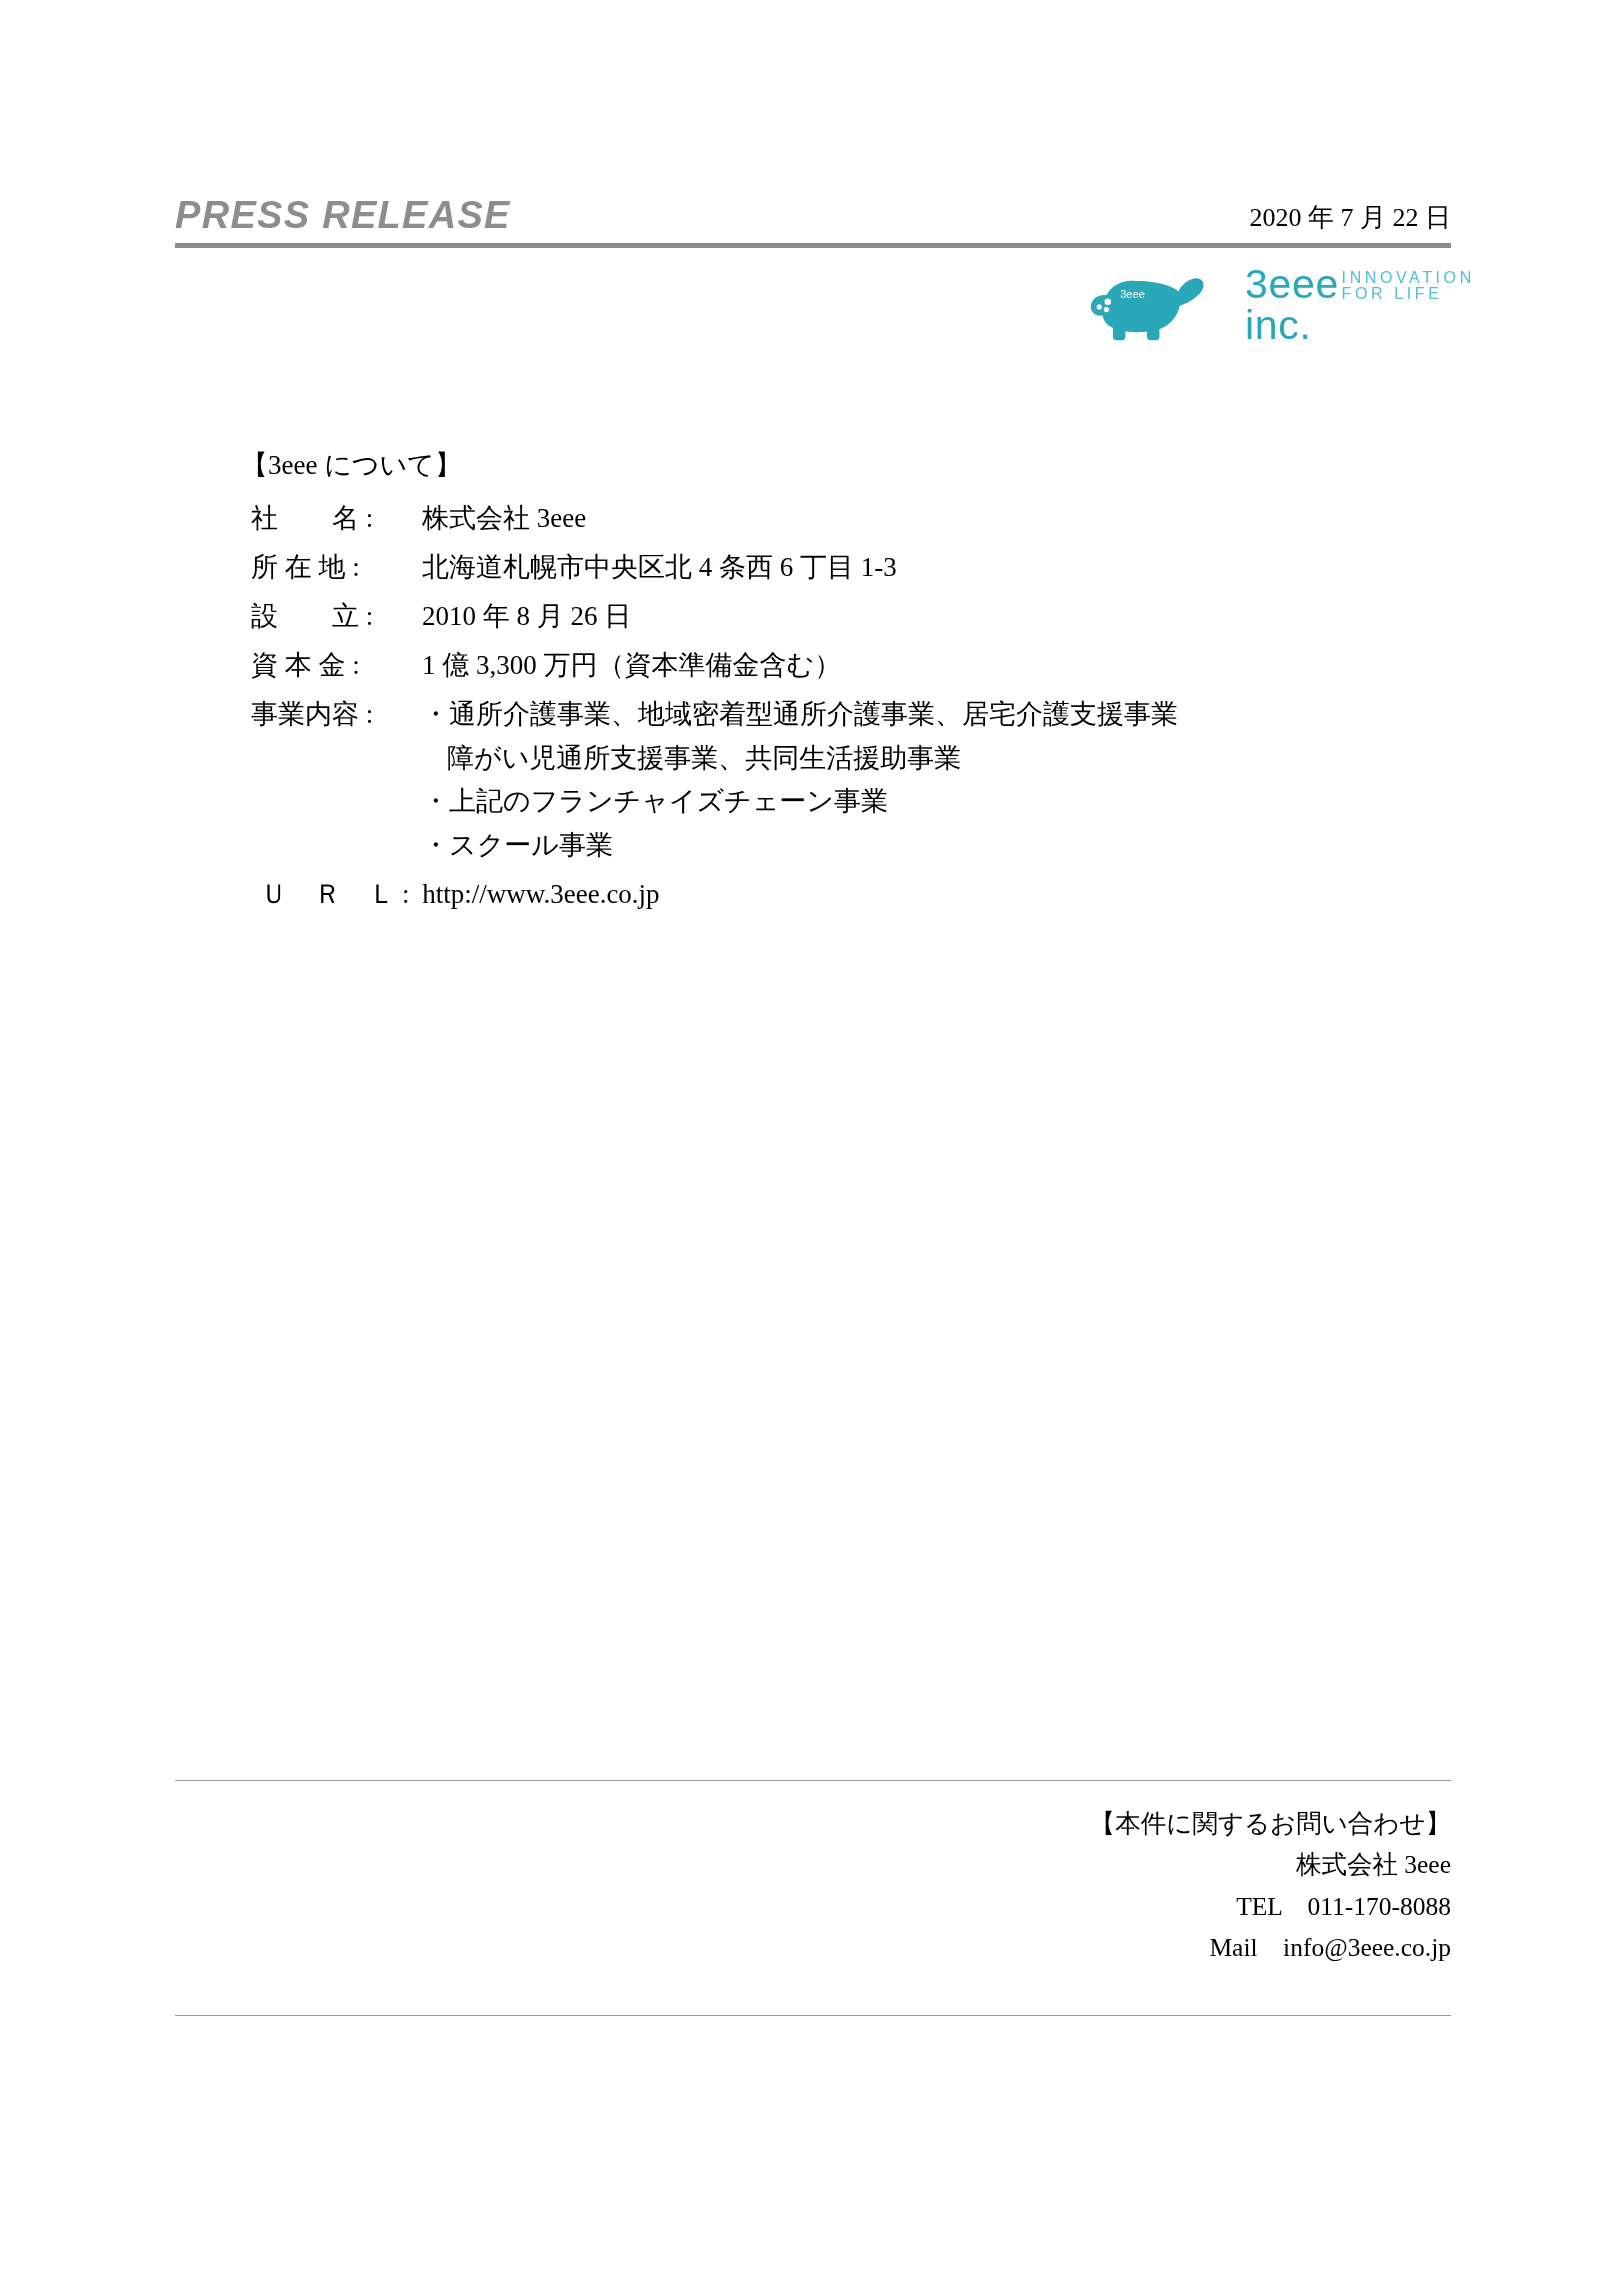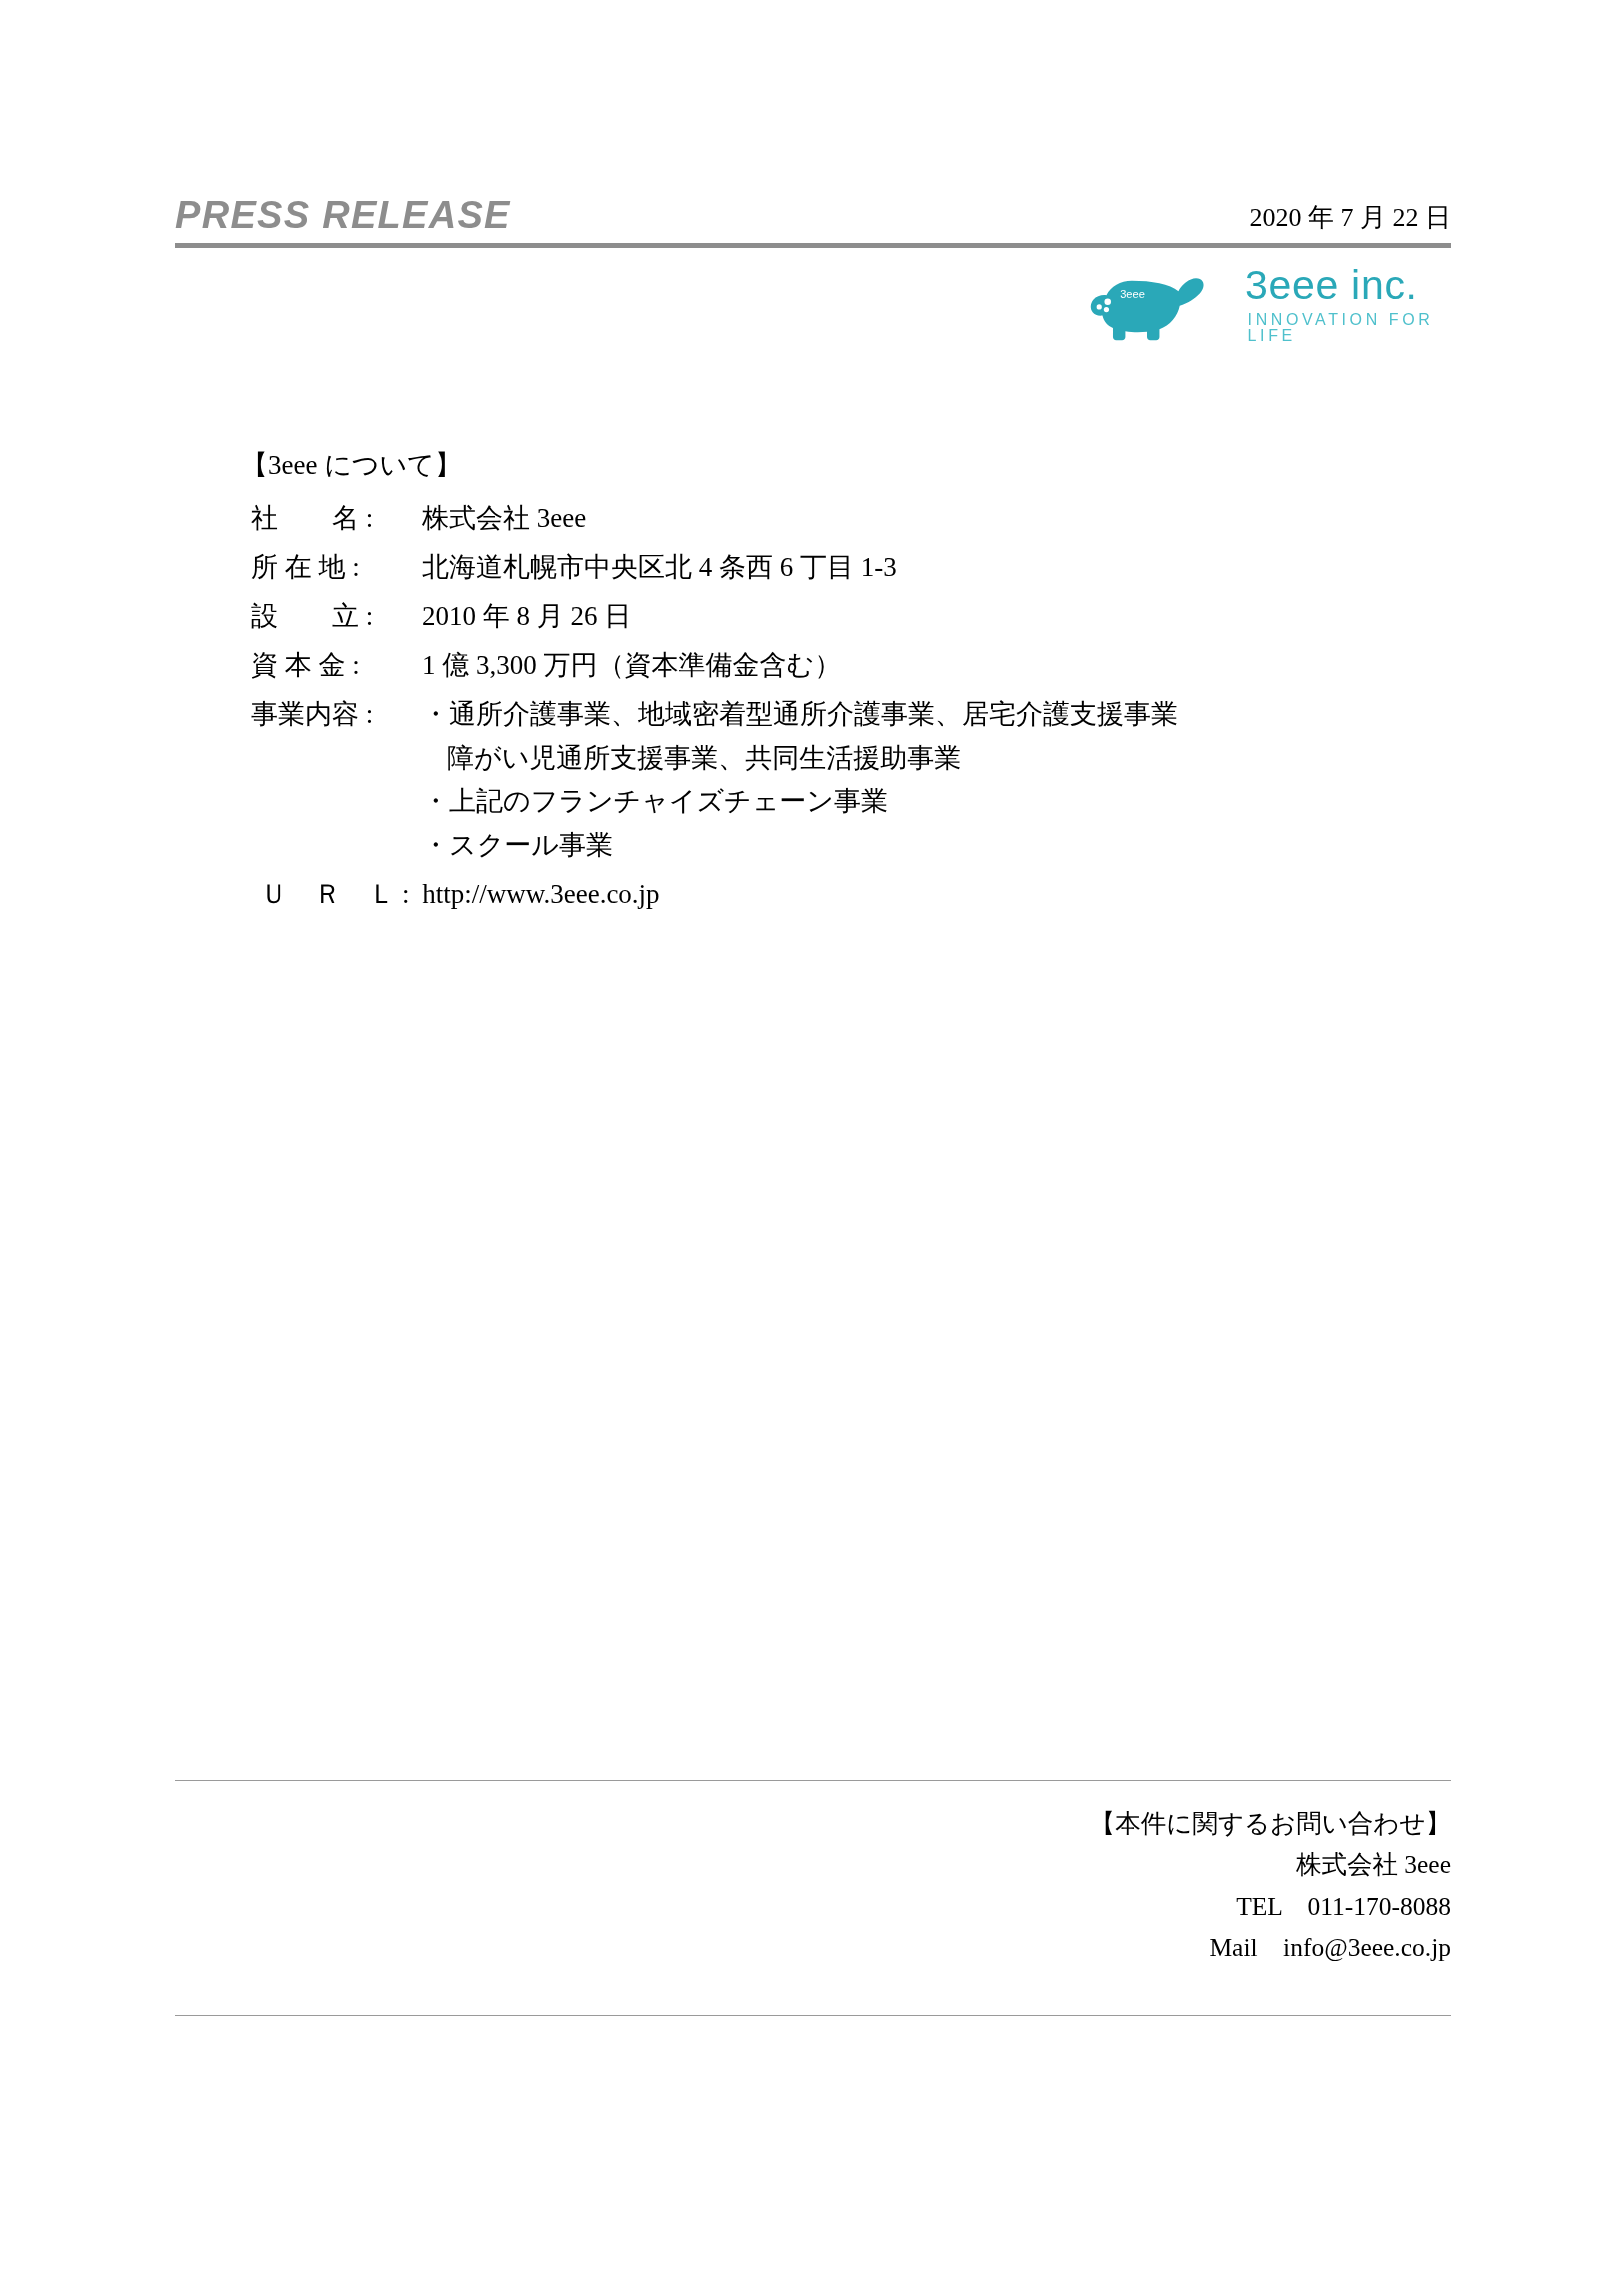--- a/index.html
+++ b/index.html
@@ -70,21 +70,21 @@
     gap: 18px;
   }
   .logo-mark {
     width: 141px;
     height: 72px;
     position: relative;
     flex: none;
   }
   .logo-text {
     display: flex;
-    flex-direction: column;
+    flex-direction: row;
     justify-content: center;
     line-height: 1;
   }
   .logo-name {
     font-family: "Liberation Sans", "DejaVu Sans", sans-serif;
     font-size: 41px;
     color: #2aa8b8;
     letter-spacing: 0.7px;
   }
   .logo-tag {

